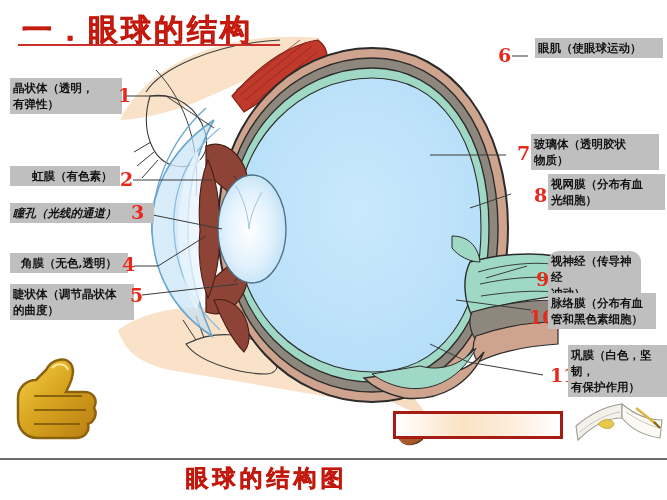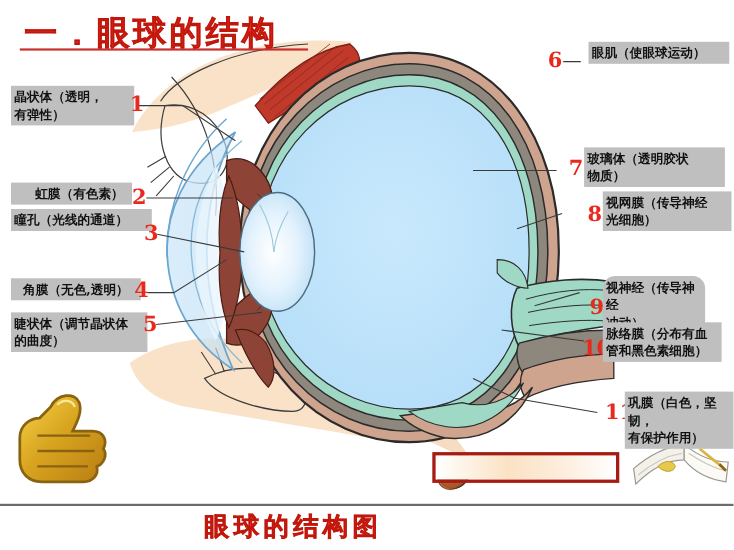--- a/index.html
+++ b/index.html
@@ -263,46 +263,46 @@
 
   <div class="redbox"></div>
 
   <div class="lbl" style="left:10px;  top:78px;  width:112px;">晶状体（透明，
 有弹性）</div>
   <div class="num" style="left:118px; top:86px;">1</div>
 
   <div class="lbl" style="left:10px;  top:166px; width:110px;padding-left:22px;">虹膜（有色素）</div>
   <div class="num" style="left:120px; top:170px;">2</div>
 
-  <div class="lbl" style="left:10px;  top:190px; width:128px;">瞳孔（光线的通道）</div>
+  <div class="lbl" style="left:10px;  top:203px; width:144px;font-style:italic;">瞳孔（光线的通道）</div>
   <div class="num" style="left:131px; top:203px;">3</div>
 
   <div class="lbl" style="left:10px;  top:253px; width:118px;text-align:center;">角膜（无色,透明）</div>
   <div class="num" style="left:122px; top:255px;">4</div>
 
   <div class="lbl" style="left:10px;  top:284px; width:124px;">睫状体（调节晶状体
 的曲度）</div>
   <div class="num" style="left:130px; top:286px;">5</div>
 
   <div class="num" style="left:498px; top:46px;">6</div>
   <div class="lbl" style="left:535px; top:38px;  width:128px;">眼肌（使眼球运动）</div>
 
   <div class="num" style="left:517px; top:144px;">7</div>
   <div class="lbl" style="left:531px; top:134px; width:128px;">玻璃体（透明胶状
 物质）</div>
 
   <div class="num" style="left:534px; top:186px;">8</div>
-  <div class="lbl" style="left:548px; top:174px; width:117px;">视网膜（传导神经
+  <div class="lbl" style="left:548px; top:174px; width:117px;">视网膜（分布有血
 光细胞）</div>
 
   <div class="num" style="left:536px; top:270px;">9</div>
   <div class="lbl" style="left:548px; top:251px; width:93px;border-radius:11px;">视神经（传导神经
 冲动）</div>
 
   <div class="num" style="left:529px; top:308px;">10</div>
   <div class="lbl" style="left:548px; top:293px; width:108px;">脉络膜（分布有血
 管和黑色素细胞）</div>
 
   <div class="num" style="left:550px; top:366px;">11</div>
-  <div class="lbl" style="left:568px; top:356px; width:99px;">巩膜（白色，坚韧，
+  <div class="lbl" style="left:568px; top:345px; width:99px;">巩膜（白色，坚韧，
 有保护作用）</div>
 
 </div>
 
 </body></html>

